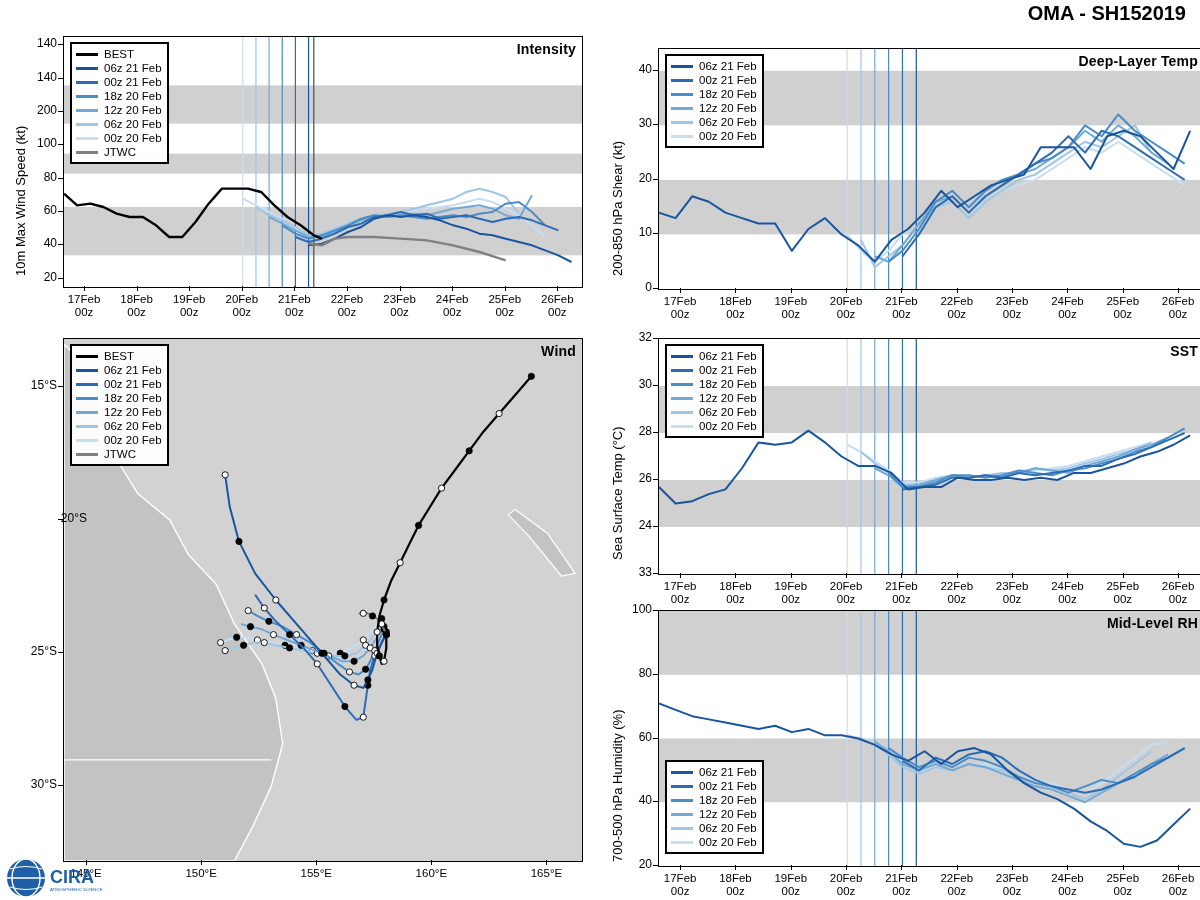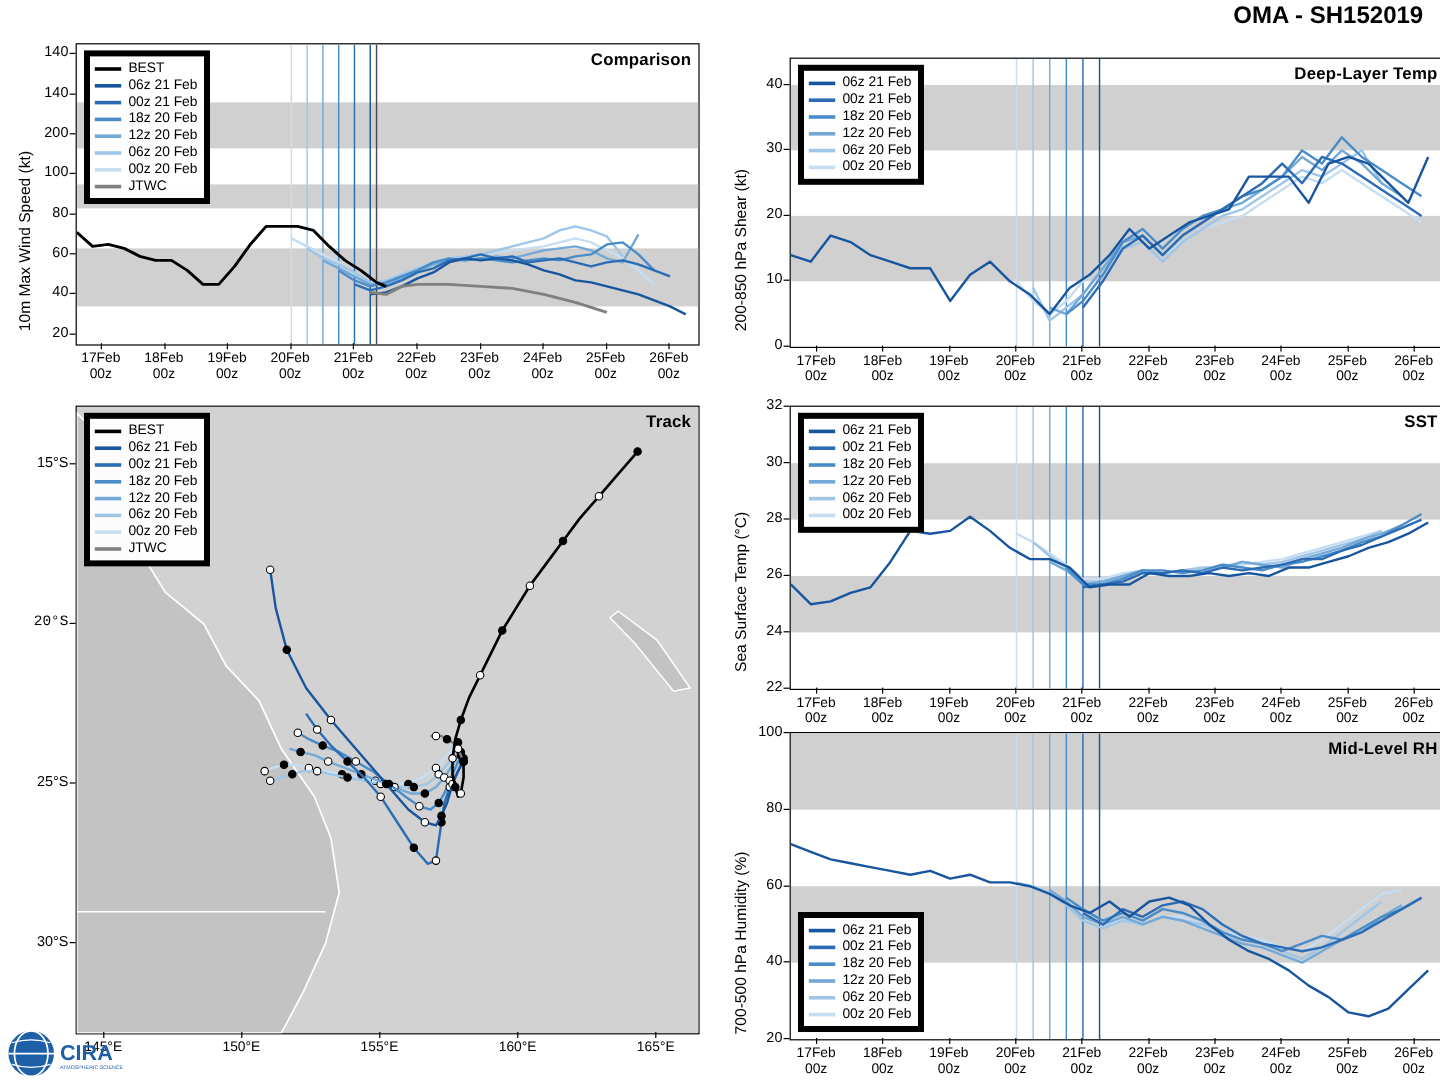--- a/index.html
+++ b/index.html
@@ -15,21 +15,21 @@
   .panel{position:absolute;}
   .plotbox{position:absolute;border:1px solid #000;background:#fff;overflow:hidden;}
   .panel-label{position:absolute;right:6px;top:4px;font-size:14px;font-weight:bold;letter-spacing:.2px;}
 
   .ylabel{position:absolute;font-size:13px;transform-origin:0 0;transform:rotate(-90deg);white-space:nowrap;}
   .ytick{position:absolute;font-size:12px;text-align:right;right:0;}
   .ytickmark{position:absolute;height:1px;background:#000;}
   .xtick{position:absolute;font-size:11.5px;text-align:center;line-height:13px;}
   .xtickmark{position:absolute;width:1px;background:#000;}
 
-  .legend{position:absolute;border:5px solid #000000;background:rgba(255,255,255,0.95);padding:3px 5px 3px 4px;}
+  .legend{position:absolute;border:2px solid #000000;background:rgba(255,255,255,0.95);padding:3px 5px 3px 4px;}
   .legend .row{display:flex;align-items:center;height:14px;}
   .legend .sw{width:22px;height:3px;margin-right:6px;flex:0 0 auto;}
   .legend .lb{font-size:11.5px;white-space:nowrap;}
 
   svg{position:absolute;left:0;top:0;overflow:visible;}
   .logo{position:absolute;left:6px;bottom:2px;width:104px;height:40px;text-align:center;}
 </style>
 </head>
 <body>
 
@@ -52,21 +52,21 @@
         <line x1="249.79695431472086" x2="249.79695431472086" y1="0" y2="250" stroke="#4a4a4a" stroke-width="1.2"></line>
         <path d="M178.80 161.67 L191.95 168.33 L205.10 175.00 L218.24 181.67 L231.39 191.67 L244.54 198.33 L257.69 196.67 L270.83 191.67 L283.98 186.67 L297.13 181.67 L310.27 178.33 L323.42 176.67 L336.57 175.00 L349.72 173.33 L362.86 171.67 L376.01 170.00 L389.16 168.33 L402.30 165.00 L415.45 161.67 L428.60 165.00 L441.75 171.67 L454.89 178.33 L468.04 188.33 L481.19 200.00 " fill="none" stroke="#c6ddf2" stroke-width="2" stroke-linejoin="round"></path>
         <path d="M191.95 170.00 L205.10 178.33 L218.24 183.33 L231.39 190.00 L244.54 198.33 L257.69 196.67 L270.83 191.67 L283.98 186.67 L297.13 181.67 L310.27 178.33 L323.42 176.67 L336.57 175.00 L349.72 171.67 L362.86 168.33 L376.01 165.00 L389.16 161.67 L402.30 155.00 L415.45 151.67 L428.60 155.00 L441.75 160.00 L454.89 176.67 " fill="none" stroke="#9fc6e6" stroke-width="2" stroke-linejoin="round"></path>
         <path d="M205.10 180.00 L218.24 186.67 L231.39 193.33 L244.54 200.00 L257.69 200.00 L270.83 195.00 L283.98 188.33 L297.13 183.33 L310.27 180.00 L323.42 180.00 L336.57 178.33 L349.72 176.67 L362.86 178.33 L376.01 175.00 L389.16 171.67 L402.30 170.00 L415.45 168.33 L428.60 171.67 L441.75 178.33 L454.89 181.67 L468.04 158.33 " fill="none" stroke="#73a9d6" stroke-width="2" stroke-linejoin="round"></path>
         <path d="M218.24 188.33 L231.39 196.67 L244.54 201.67 L257.69 198.33 L270.83 193.33 L283.98 188.33 L297.13 181.67 L310.27 178.33 L323.42 180.00 L336.57 178.33 L349.72 180.00 L362.86 181.67 L376.01 180.00 L389.16 178.33 L402.30 180.00 L415.45 176.67 L428.60 175.00 L441.75 166.67 L454.89 165.00 L468.04 175.00 L481.19 188.33 " fill="none" stroke="#4a8cc8" stroke-width="2" stroke-linejoin="round"></path>
         <path d="M231.39 200.00 L244.54 205.00 L257.69 201.67 L270.83 196.67 L283.98 190.00 L297.13 186.67 L310.27 180.00 L323.42 178.33 L336.57 175.00 L349.72 178.33 L362.86 176.67 L376.01 181.67 L389.16 180.00 L402.30 178.33 L415.45 181.67 L428.60 185.00 L441.75 181.67 L454.89 180.00 L468.04 183.33 L481.19 188.33 L494.34 193.33 " fill="none" stroke="#2b6cb5" stroke-width="2" stroke-linejoin="round"></path>
         <path d="M244.54 208.33 L257.69 206.67 L270.83 201.67 L283.98 195.00 L297.13 190.00 L310.27 181.67 L323.42 178.33 L336.57 180.00 L349.72 178.33 L362.86 180.00 L376.01 183.33 L389.16 188.33 L402.30 191.67 L415.45 196.67 L428.60 198.33 L441.75 201.67 L454.89 205.00 L468.04 208.33 L481.19 213.33 L494.34 218.33 L507.48 225.00 " fill="none" stroke="#18559f" stroke-width="2" stroke-linejoin="round"></path>
         <path d="M244.54 206.67 L257.69 208.33 L270.83 201.67 L283.98 200.00 L310.27 200.00 L336.57 201.67 L362.86 203.33 L389.16 208.33 L415.45 215.00 L441.75 223.33 " fill="none" stroke="#808080" stroke-width="2.4" stroke-linejoin="round"></path>
         <path d="M0.00 156.67 L13.15 168.33 L26.29 166.67 L39.44 170.00 L52.59 176.67 L65.74 180.00 L78.88 180.00 L92.03 188.33 L105.18 200.00 L118.32 200.00 L131.47 185.00 L144.62 166.67 L157.77 151.67 L170.91 151.67 L184.06 151.67 L197.21 155.00 L210.36 168.33 L223.50 180.00 L236.65 188.33 L249.80 198.33 L257.69 201.67 " fill="none" stroke="#000000" stroke-width="2.4" stroke-linejoin="round"></path>
       </svg>
-    <div class="panel-label">Comparison</div>
+    <div class="panel-label">Intensity</div>
   </div>
   <div class="legend" id="leg-intensity" style="left:70px;top:14px;">
       <div class="row">
         <span class="sw" style="background: rgb(0, 0, 0);"></span>
         <span class="lb">BEST</span>
       </div>
       <div class="row">
         <span class="sw" style="background: rgb(24, 85, 159);"></span>
         <span class="lb">06z 21 Feb</span>
       </div>
@@ -209,21 +209,21 @@
         <circle cx="405.19111111111096" cy="111.85714285714289" r="3.1" fill="#000" stroke="#000000" stroke-width="0.9"></circle>
         <circle cx="377.5644444444446" cy="149.14285714285717" r="3.1" fill="#ffffff" stroke="#000000" stroke-width="0.9"></circle>
         <circle cx="354.5422222222224" cy="186.42857142857144" r="3.1" fill="#000" stroke="#000000" stroke-width="0.9"></circle>
         <circle cx="336.1244444444443" cy="223.71428571428578" r="3.1" fill="#ffffff" stroke="#000000" stroke-width="0.9"></circle>
         <circle cx="320.008888888889" cy="261.00000000000006" r="3.1" fill="#000" stroke="#000000" stroke-width="0.9"></circle>
         <circle cx="313.1022222222221" cy="292.9591836734694" r="3.1" fill="#ffffff" stroke="#000000" stroke-width="0.9"></circle>
         <circle cx="315.40444444444415" cy="316.92857142857156" r="3.1" fill="#000" stroke="#000000" stroke-width="0.9"></circle>
         <circle cx="320.008888888889" cy="322.2551020408164" r="3.1" fill="#ffffff" stroke="#000000" stroke-width="0.9"></circle>
         <circle cx="322.31111111111113" cy="295.6224489795919" r="3.1" fill="#000" stroke="#000000" stroke-width="0.9"></circle>
       </svg>
-    <div class="panel-label">Track</div>
+    <div class="panel-label">Wind</div>
   </div>
   <div class="legend" id="leg-track" style="left:70px;top:14px;">
       <div class="row">
         <span class="sw" style="background: rgb(0, 0, 0);"></span>
         <span class="lb">BEST</span>
       </div>
       <div class="row">
         <span class="sw" style="background: rgb(24, 85, 159);"></span>
         <span class="lb">06z 21 Feb</span>
       </div>
@@ -248,21 +248,21 @@
         <span class="lb">00z 20 Feb</span>
       </div>
       <div class="row">
         <span class="sw" style="background: rgb(128, 128, 128);"></span>
         <span class="lb">JTWC</span>
       </div>
     </div>
   <div id="yt-track">
       <div class="ytick" style="right: 543px; top: 47.9388px; width: 50px;">15°S</div>
       <div class="ytickmark" style="left: 58px; top: 55.9388px; width: 5px;"></div>
-      <div class="ytick" style="right: 543px; top: 181.102px; width: 50px; font-family: Liberation Mono, monospace;">20°S</div>
+      <div class="ytick" style="right: 513px; top: 181.102px; width: 50px;">20°S</div>
       <div class="ytickmark" style="left: 58px; top: 189.102px; width: 5px;"></div>
       <div class="ytick" style="right: 543px; top: 314.265px; width: 50px;">25°S</div>
       <div class="ytickmark" style="left: 58px; top: 322.265px; width: 5px;"></div>
       <div class="ytick" style="right: 543px; top: 447.429px; width: 50px;">30°S</div>
       <div class="ytickmark" style="left: 58px; top: 455.429px; width: 5px;"></div>
     </div>
   <div id="xt-track">
       <div class="xtickmark" style="left: 86.0222px; top: 530px; height: 5px;"></div>
       <div class="xtick" style="left: 51.0222px; width: 70px; top: 537px;">145°E</div>
       <div class="xtickmark" style="left: 201.133px; top: 530px; height: 5px;"></div>
@@ -400,21 +400,21 @@
         <span class="sw" style="background: rgb(159, 198, 230);"></span>
         <span class="lb">06z 20 Feb</span>
       </div>
       <div class="row">
         <span class="sw" style="background: rgb(198, 221, 242);"></span>
         <span class="lb">00z 20 Feb</span>
       </div>
     </div>
   <div class="ylabel" style="left:10px;top:240px;">Sea Surface Temp (°C)</div>
   <div id="yt-sst">
-      <div class="ytick" style="right: 548px; top: 245px; width: 40px;">22</div>
+      <div class="ytick" style="right: 548px; top: 245px; width: 40px;">33</div>
       <div class="ytickmark" style="left: 53px; top: 253px; width: 5px;"></div>
       <div class="ytick" style="right: 548px; top: 198px; width: 40px;">24</div>
       <div class="ytickmark" style="left: 53px; top: 206px; width: 5px;"></div>
       <div class="ytick" style="right: 548px; top: 151px; width: 40px;">26</div>
       <div class="ytickmark" style="left: 53px; top: 159px; width: 5px;"></div>
       <div class="ytick" style="right: 548px; top: 104px; width: 40px;">28</div>
       <div class="ytickmark" style="left: 53px; top: 112px; width: 5px;"></div>
       <div class="ytick" style="right: 548px; top: 57px; width: 40px;">30</div>
       <div class="ytickmark" style="left: 53px; top: 65px; width: 5px;"></div>
       <div class="ytick" style="right: 548px; top: 10px; width: 40px;">32</div>

